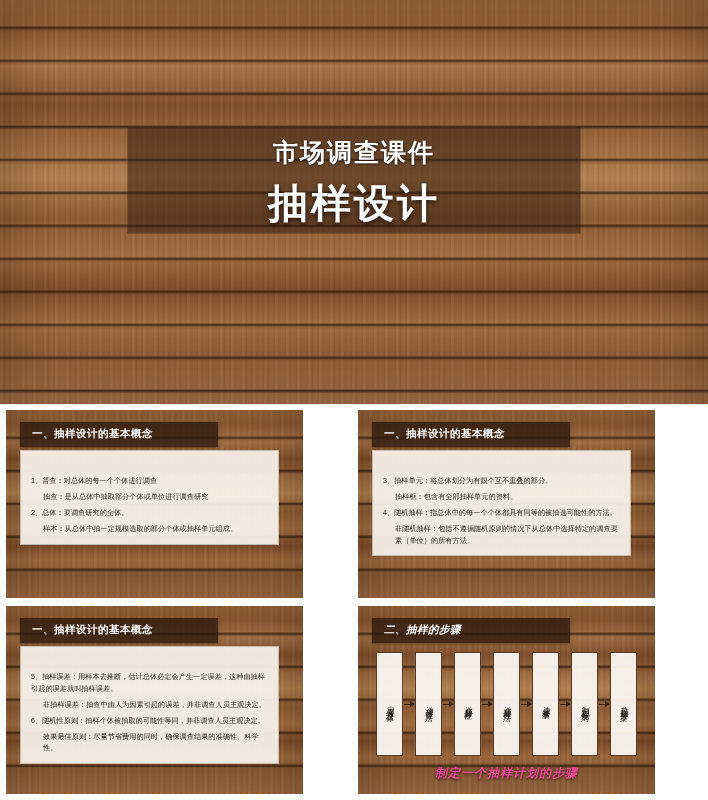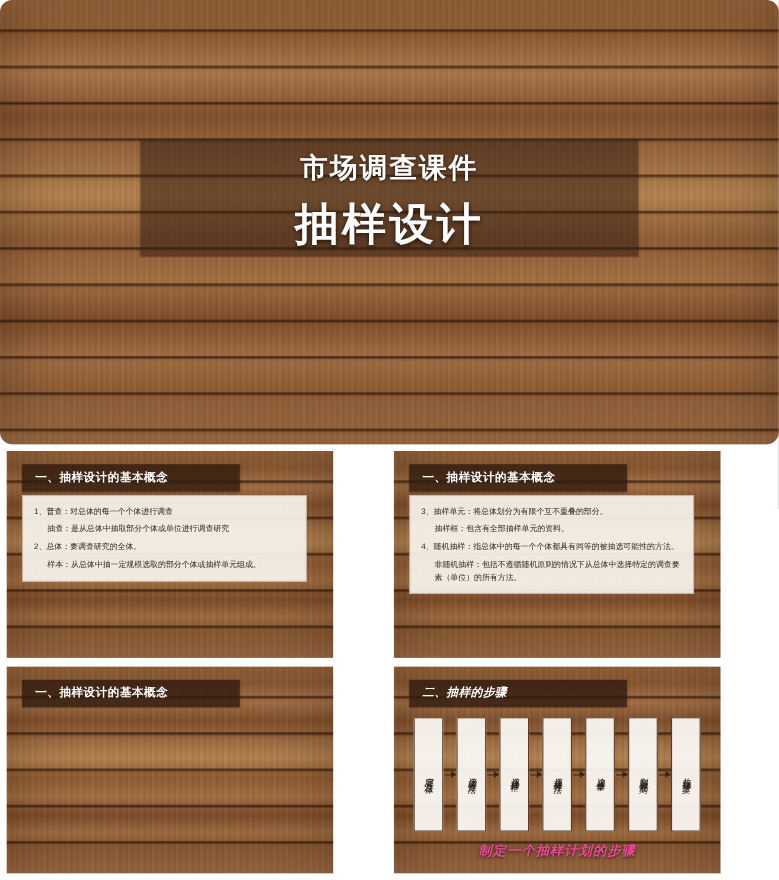--- a/index.html
+++ b/index.html
@@ -38,21 +38,21 @@
       
       linear-gradient(to bottom,
         #9c6a40 0%, #8e5c34 8%, #a9764b 16%,
         #7e4e2b 26%, #9b6a41 36%, #b0804f 44%,
         #8a5a33 54%, #a06d42 63%, #7a4a28 72%,
         #9d6b41 80%, #8b5b34 88%, #a3714a 100%);
     box-shadow:inset 0 0 60px rgba(50,22,6,0.35);
   }
 
   
-  .slide-title{ top:0; height:404px;border-radius:11px; }
+  .slide-title{ top:0; height:404px; }
   .title-band{
     position:absolute;
     left:128px; top:128px;
     width:452px; height:105px;
     background:rgba(54,31,18,0.55);
     box-shadow:0 0 0 1px rgba(30,15,5,0.25);
   }
   .title-sub{
     position:absolute;
     left:0;right:0;top:136px;
@@ -106,21 +106,21 @@
     letter-spacing:0.5px;
     white-space:nowrap;
     box-shadow:0 1px 2px rgba(0,0,0,0.35);
   }
   .panel{
     position:absolute;
     left:14px; right:24px;
     top:40px;
     background:rgba(247,243,236,0.93);
     border:1px solid rgba(150,125,100,0.45);
-    padding:8px 10px 9px 10px;
+    padding:24px 10px 9px 10px;
     box-sizing:border-box;
   }
   .panel p{
     margin:0 0 4px 0;
     color:#2c2319;
     font-size:7.2px;
     line-height:1.65;
   }
   .panel p.indent{ padding-left:12px; }
   .panel p:last-child{margin-bottom:0;}
@@ -214,20 +214,26 @@
         <p>3、抽样单元：将总体划分为有限个互不重叠的部分。</p>
         <p class="indent">抽样框：包含有全部抽样单元的资料。</p>
         <p>4、随机抽样：指总体中的每一个个体都具有同等的被抽选可能性的方法。</p>
         <p class="indent">非随机抽样：包括不遵循随机原则的情况下从总体中选择特定的调查要素（单位）的所有方法。</p>
       </div>
     </div>
 
     <div class="cell c-bl">
       <div class="wood"></div>
       <div class="hdr">一、抽样设计的基本概念</div>
+      <div class="panel">
+        <p>5、抽样误差：用样本去推断，估计总体必定会产生一定误差，这种由抽样引起的误差就叫抽样误差。</p>
+        <p class="indent">非抽样误差：抽查中由人为因素引起的误差，并非调查人员主观决定。</p>
+        <p>6、随机性原则：抽样个体被抽取的可能性等同，并非调查人员主观决定。</p>
+        <p class="indent">效果最佳原则：尽量节省费用的同时，确保调查结果的准确性、科学性。</p>
+      </div>
     </div>
 
     <div class="cell c-br">
       <div class="wood"></div>
       <div class="hdr">二、抽样的步骤</div>
       <div class="flow">
         <div class="fbox">
             <span>定义同质总体</span>
           </div>
         <div class="arrow"></div>

